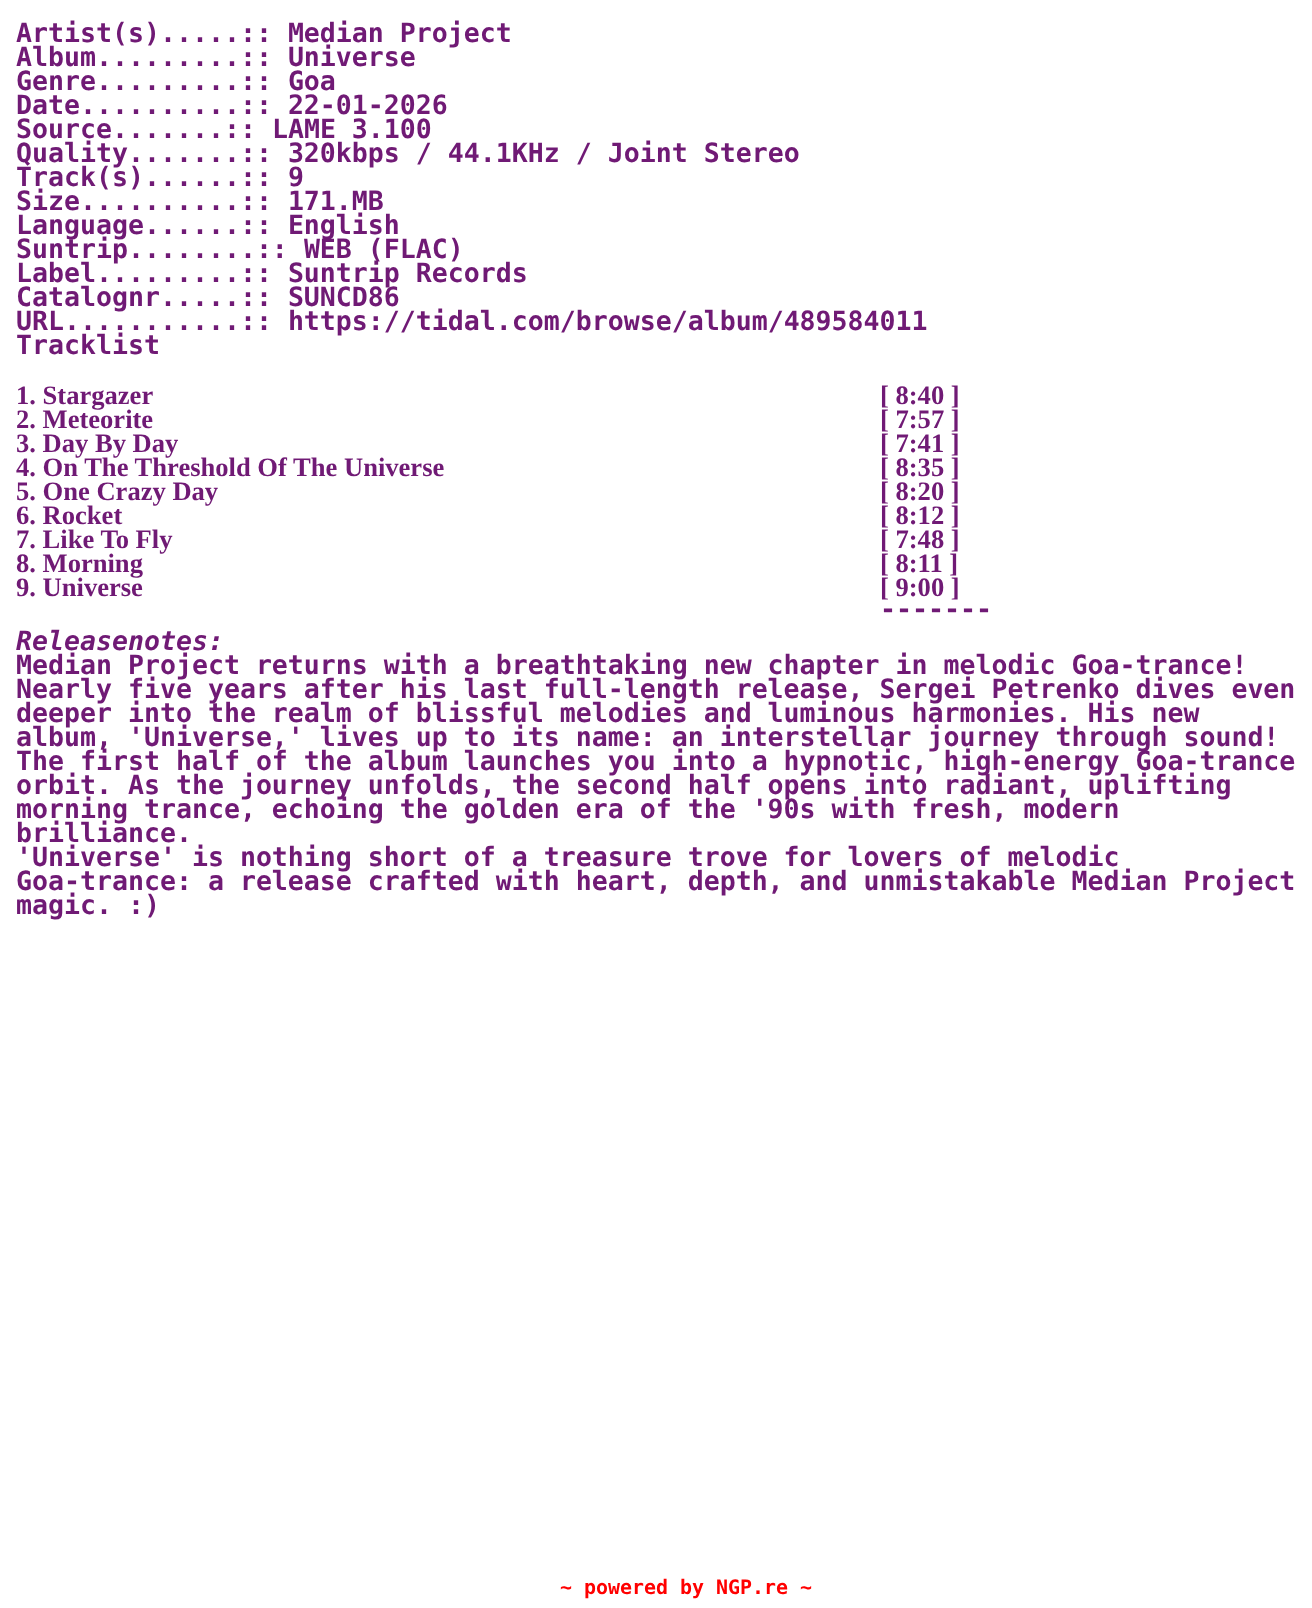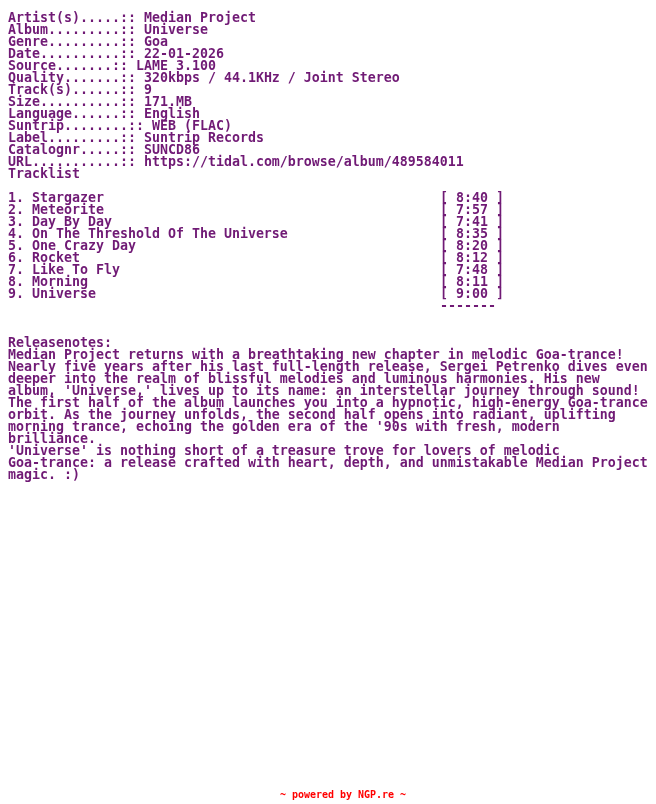--- a/index.html
+++ b/index.html
@@ -20,25 +20,25 @@
     font-weight: bold;
     font-size: 13.29px;
     line-height: 12px;
   }
   .line {
     height: 12px;
     white-space: pre;
   }
   .info-value { padding-left: 8px; }
   .tl-title { }
-  #tracklist { margin-top: 12px; }
+  #tracklist { margin-top: 12px; font-family: Liberation Serif, serif; }
   .track-row { position: relative; height: 12px; white-space: pre; }
   .track-time { position: absolute; left: 432px; top: 0; }
   .col54 { padding-left: 432px; }
-  .rn-title { margin-top: 25px; }
+  .rn-title { margin-top: 4px; font-style: italic; }
   .footer-line {
     position: absolute;
     font-family: "DejaVu Sans Mono", "Liberation Mono", monospace;
     font-weight: bold;
     font-size: 9.97px;
     line-height: 12px;
     white-space: pre;
     margin-top: 38px;
   }
   .f1 { left: 280px; top: 751px; }

